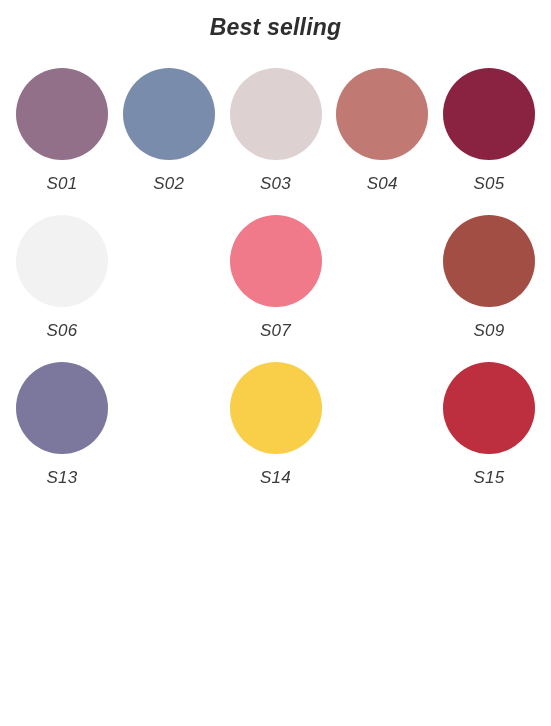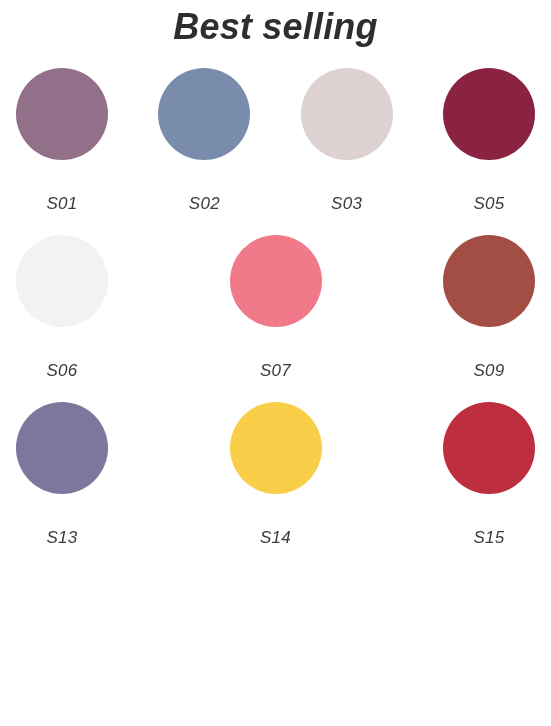--- a/index.html
+++ b/index.html
@@ -14,21 +14,21 @@
     overflow: hidden;
   }
   .page {
     position: relative;
     width: 551px;
     height: 726px;
     box-sizing: border-box;
   }
   .title {
     text-align: center;
-    font-size: 36px;
+    font-size: 23px;
     font-style: italic;
     font-weight: bold;
     color: #2e2e2e;
     letter-spacing: 0.2px;
     margin: 0;
     padding-top: 8px;
     height: 44px;
     line-height: 38px;
   }
   .grid {
@@ -39,21 +39,20 @@
     display: flex;
     justify-content: space-between;
     align-items: flex-start;
     margin-bottom: 22px;
   }
   .cell {
     width: 96px;
     display: flex;
     flex-direction: column;
     align-items: center;
-    gap: 20px;
   }
   .swatch {
     width: 92px;
     height: 92px;
     border-radius: 50%;
     display: block;
   }
   .swatch-label {
     margin-top: 14px;
     font-size: 17px;
@@ -78,20 +77,24 @@
         <span class="swatch" style="background-color: rgb(146, 112, 137);"></span>
         <span class="swatch-label">S01</span>
       </div>
       <div class="cell">
         <span class="swatch" style="background-color: rgb(122, 140, 171);"></span>
         <span class="swatch-label">S02</span>
       </div>
       <div class="cell">
         <span class="swatch" style="background-color: rgb(221, 209, 210);"></span>
         <span class="swatch-label">S03</span>
+      </div>
+      <div class="cell">
+        <span class="swatch" style="background-color: rgb(192, 121, 115);"></span>
+        <span class="swatch-label">S04</span>
       </div>
       <div class="cell">
         <span class="swatch" style="background-color: rgb(138, 35, 65);"></span>
         <span class="swatch-label">S05</span>
       </div>
     </div>
 
     <div class="row">
       <div class="cell">
         <span class="swatch" style="background-color: rgb(242, 242, 242);"></span>

